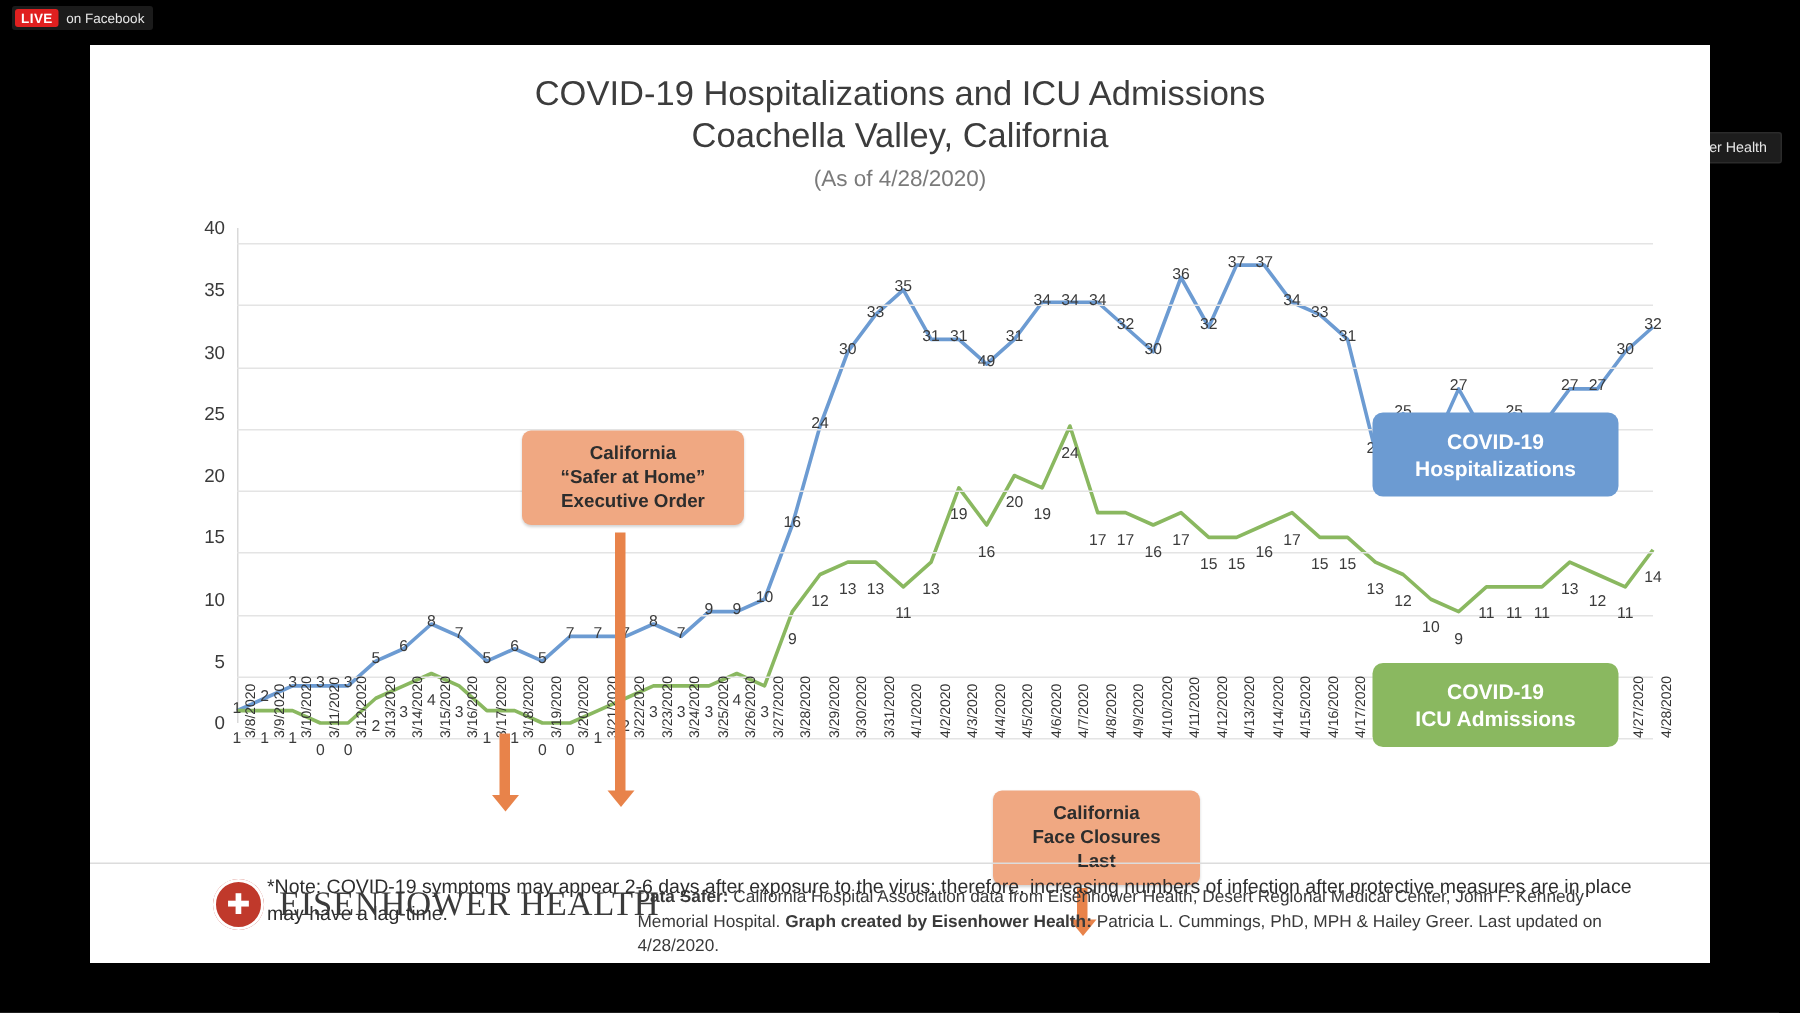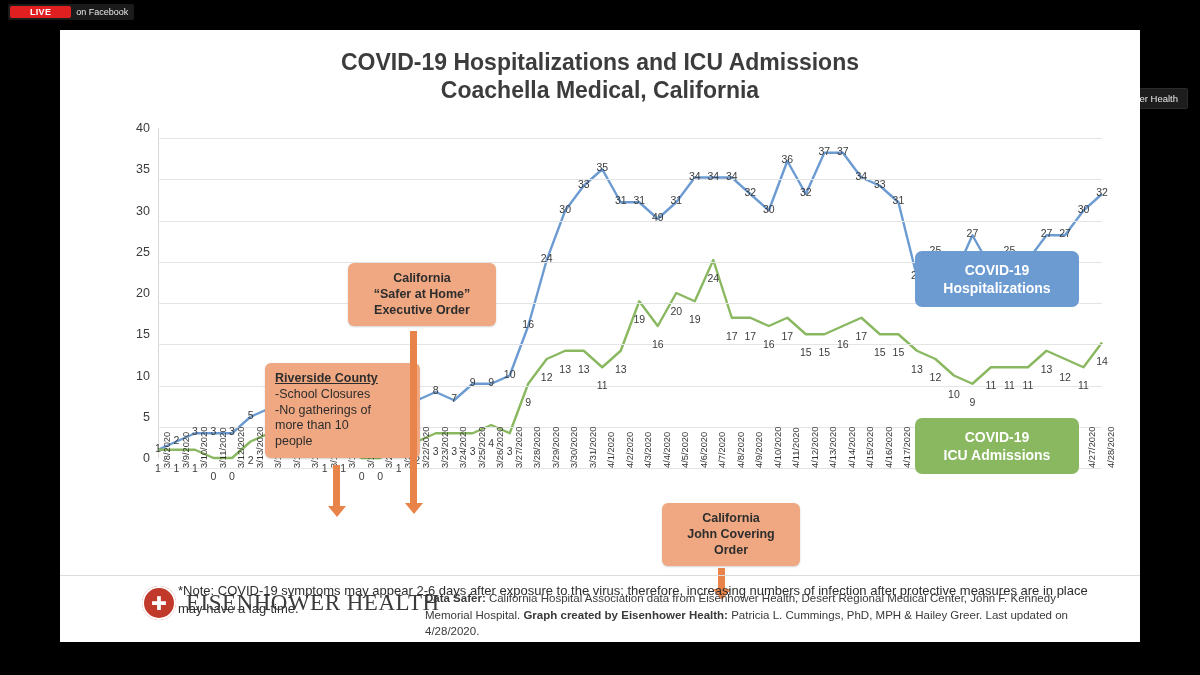--- a/index.html
+++ b/index.html
@@ -1,30 +1,30 @@
 <!DOCTYPE html>
 <html><head>
 <meta charset="utf-8">
 <style>
   html,body{margin:0;padding:0;background:#000;}
   body{width:1200px;height:675px;font-family:"Liberation Sans",sans-serif;overflow:hidden;}
   #stage{position:relative;width:1200px;height:675px;background:#000;}
 
   
   .live-badge{position:absolute;left:8px;top:4px;display:flex;align-items:center;height:16px;background:#1b1b1b;border-radius:2px;padding:0 2px;}
-  .live-badge .live{background:#e02020;color:#fff;font-size:9px;font-weight:bold;padding:1px 20px;border-radius:2px;letter-spacing:.3px;}
+  .live-badge .live{background:#e02020;color:#fff;font-size:9px;font-weight:bold;padding:1px 4px;border-radius:2px;letter-spacing:.3px;}
   .live-badge .onfb{color:#e8e8e8;font-size:9px;margin-left:5px;margin-right:4px;text-align:center;}
 
   
   .talking{position:absolute;right:12px;top:88px;background:#1d1d1d;color:#e6e6e6;font-size:9.5px;padding:4px 9px;border-radius:2px;border:1px solid #2b2b2b;}
 
   
   .slide{position:absolute;left:60px;top:30px;width:1080px;height:612px;background:#fff;}
 
-  .title{ text-align:center;color:#3c3c3c;font-weight:bold;font-size:23px;margin-top:18px;line-height:1.22;}
+  .title{ text-align:center;color:#3c3c3c;font-weight:normal;font-size:23px;margin-top:18px;line-height:1.22;}
   .title .l2{display:block;}
   .subtitle{text-align:center;color:#7a7a7a;font-size:15px;margin-top:7px;}
 
   
   .plot-wrap{position:relative;margin:14px 0 0 0;height:340px;}
   .plot{position:absolute;left:98px;top:10px;right:38px;height:330px;}
   .gridline{position:absolute;left:0;right:0;height:1px;background:#e4e4e4;}
   .ylab{position:absolute;right:calc(100% + 8px);transform:translateY(-50%);font-size:12.5px;color:#3b3b3b;white-space:nowrap;}
   .axis-left{position:absolute;left:0;top:0;bottom:0;width:1px;background:#d9d9d9;}
 
@@ -66,22 +66,23 @@
     <span class="live">LIVE</span>
     <span class="onfb">on Facebook</span>
   </div>
 
   <div class="talking">Talking: Eisenhower Health</div>
 
   <div class="slide">
 
     <div class="title">
       <span>COVID-19 Hospitalizations and ICU Admissions</span>
-      <span class="l2">Coachella Medical, California</span>
+      <span class="l2">Coachella Valley, California</span>
     </div>
+    <div class="subtitle">(As of 4/28/2020)</div>
 
     <div class="plot-wrap">
       <div class="plot" id="plot">
         <div class="axis-left"></div>
         <svg class="series" id="svg-series" viewBox="0 0 944 330" preserveAspectRatio="none">
             <polyline points="0,321.75 18.509803921568626,313.5 37.01960784313725,305.25 55.529411764705884,305.25 74.0392156862745,305.25 92.54901960784314,288.75 111.05882352941177,280.5 129.56862745098042,264 148.078431372549,272.25 166.58823529411765,288.75 185.09803921568627,280.5 203.60784313725492,288.75 222.11764705882354,272.25 240.62745098039215,272.25 259.13725490196083,272.25 277.64705882352945,264 296.156862745098,272.25 314.66666666666663,255.75 333.1764705882353,255.75 351.6862745098039,247.5 370.19607843137254,198 388.70588235294116,132 407.21568627450984,82.5 425.72549019607845,57.75 444.2352941176471,41.25 462.7450980392157,74.25 481.2549019607843,74.25 499.7647058823529,90.75 518.2745098039217,74.25 536.7843137254902,49.5 555.2941176470589,49.5 573.8039215686274,49.5 592.313725490196,66 610.8235294117648,82.5 629.3333333333333,33 647.843137254902,66 666.3529411764706,24.75 684.8627450980392,24.75 703.3725490196078,49.5 721.8823529411765,57.75 740.3921568627451,74.25 758.9019607843137,148.49999999999997 777.4117647058823,123.75 795.9215686274509,148.49999999999997 814.4313725490197,107.24999999999997 832.9411764705882,140.25000000000003 851.4509803921569,123.75 869.9607843137254,132 888.4705882352941,107.24999999999997 906.9803921568628,107.24999999999997 925.4901960784314,82.5 944,66" fill="none" stroke="#6c9bd2" stroke-width="2.4" stroke-linejoin="round"></polyline>
             <polyline points="0,321.75 18.509803921568626,321.75 37.01960784313725,321.75 55.529411764705884,330 74.0392156862745,330 92.54901960784314,313.5 111.05882352941177,305.25 129.56862745098042,297 148.078431372549,305.25 166.58823529411765,321.75 185.09803921568627,321.75 203.60784313725492,330 222.11764705882354,330 240.62745098039215,321.75 259.13725490196083,313.5 277.64705882352945,305.25 296.156862745098,305.25 314.66666666666663,305.25 333.1764705882353,297 351.6862745098039,305.25 370.19607843137254,255.75 388.70588235294116,231 407.21568627450984,222.75 425.72549019607845,222.75 444.2352941176471,239.25 462.7450980392157,222.75 481.2549019607843,173.25 499.7647058823529,198 518.2745098039217,165 536.7843137254902,173.25 555.2941176470589,132 573.8039215686274,189.75 592.313725490196,189.75 610.8235294117648,198 629.3333333333333,189.75 647.843137254902,206.25 666.3529411764706,206.25 684.8627450980392,198 703.3725490196078,189.75 721.8823529411765,206.25 740.3921568627451,206.25 758.9019607843137,222.75 777.4117647058823,231 795.9215686274509,247.5 814.4313725490197,255.75 832.9411764705882,239.25 851.4509803921569,239.25 869.9607843137254,239.25 888.4705882352941,222.75 906.9803921568628,231 925.4901960784314,239.25 944,214.5" fill="none" stroke="#8ab860" stroke-width="2.4" stroke-linejoin="round"></polyline>
           </svg>
       <div class="gridline" style="top: 340px;"></div>
           <div class="ylab" style="top: 330px;">0</div>
@@ -254,40 +255,33 @@
           <div class="xlab" style="left: 818.431px; top: 2px;">4/21/2020</div>
           <div class="xlab" style="left: 836.941px; top: 2px;">4/22/2020</div>
           <div class="xlab" style="left: 855.451px; top: 2px;">4/23/2020</div>
           <div class="xlab" style="left: 873.961px; top: 2px;">4/24/2020</div>
           <div class="xlab" style="left: 892.471px; top: 2px;">4/25/2020</div>
           <div class="xlab" style="left: 910.98px; top: 2px;">4/26/2020</div>
           <div class="xlab" style="left: 929.49px; top: 2px;">4/27/2020</div>
           <div class="xlab" style="left: 948px; top: 2px;">4/28/2020</div>
         </div>
 
-      <div class="callout" id="callout-riverside" style="left:205px;top:245px;width:135px;">
-          <div style="font-weight: bold; text-decoration: underline;">Riverside County</div>
-          <div>-School Closures</div>
-          <div>-No gatherings of</div>
-          <div>more than 10</div>
-          <div>people</div>
-        </div>
       <div class="arrow" style="left:273px;top:347px;height:42px;"></div>
 
       <div class="callout center" id="callout-safer" style="left:288px;top:145px;width:128px;">
           <div>California</div>
           <div>“Safer at Home”</div>
           <div>Executive Order</div>
         </div>
       <div class="arrow" style="left:350px;top:213px;height:173px;"></div>
 
       <div class="callout center" id="callout-face" style="left:602px;top:385px;width:118px;">
           <div>California</div>
-          <div>John Covering</div>
-          <div>Order</div>
+          <div>Face Closures</div>
+          <div>Last</div>
         </div>
       <div class="arrow" style="left:658px;top:450px;height:22px;"></div>
 
       <div class="legend hosp" id="legend-hosp" style="left:855px;top:133px;width:140px;">
           <div>COVID-19</div>
           <div>Hospitalizations</div>
         </div>
       <div class="legend icu" id="legend-icu" style="left:855px;top:300px;width:140px;">
           <div>COVID-19</div>
           <div>ICU Admissions</div>

